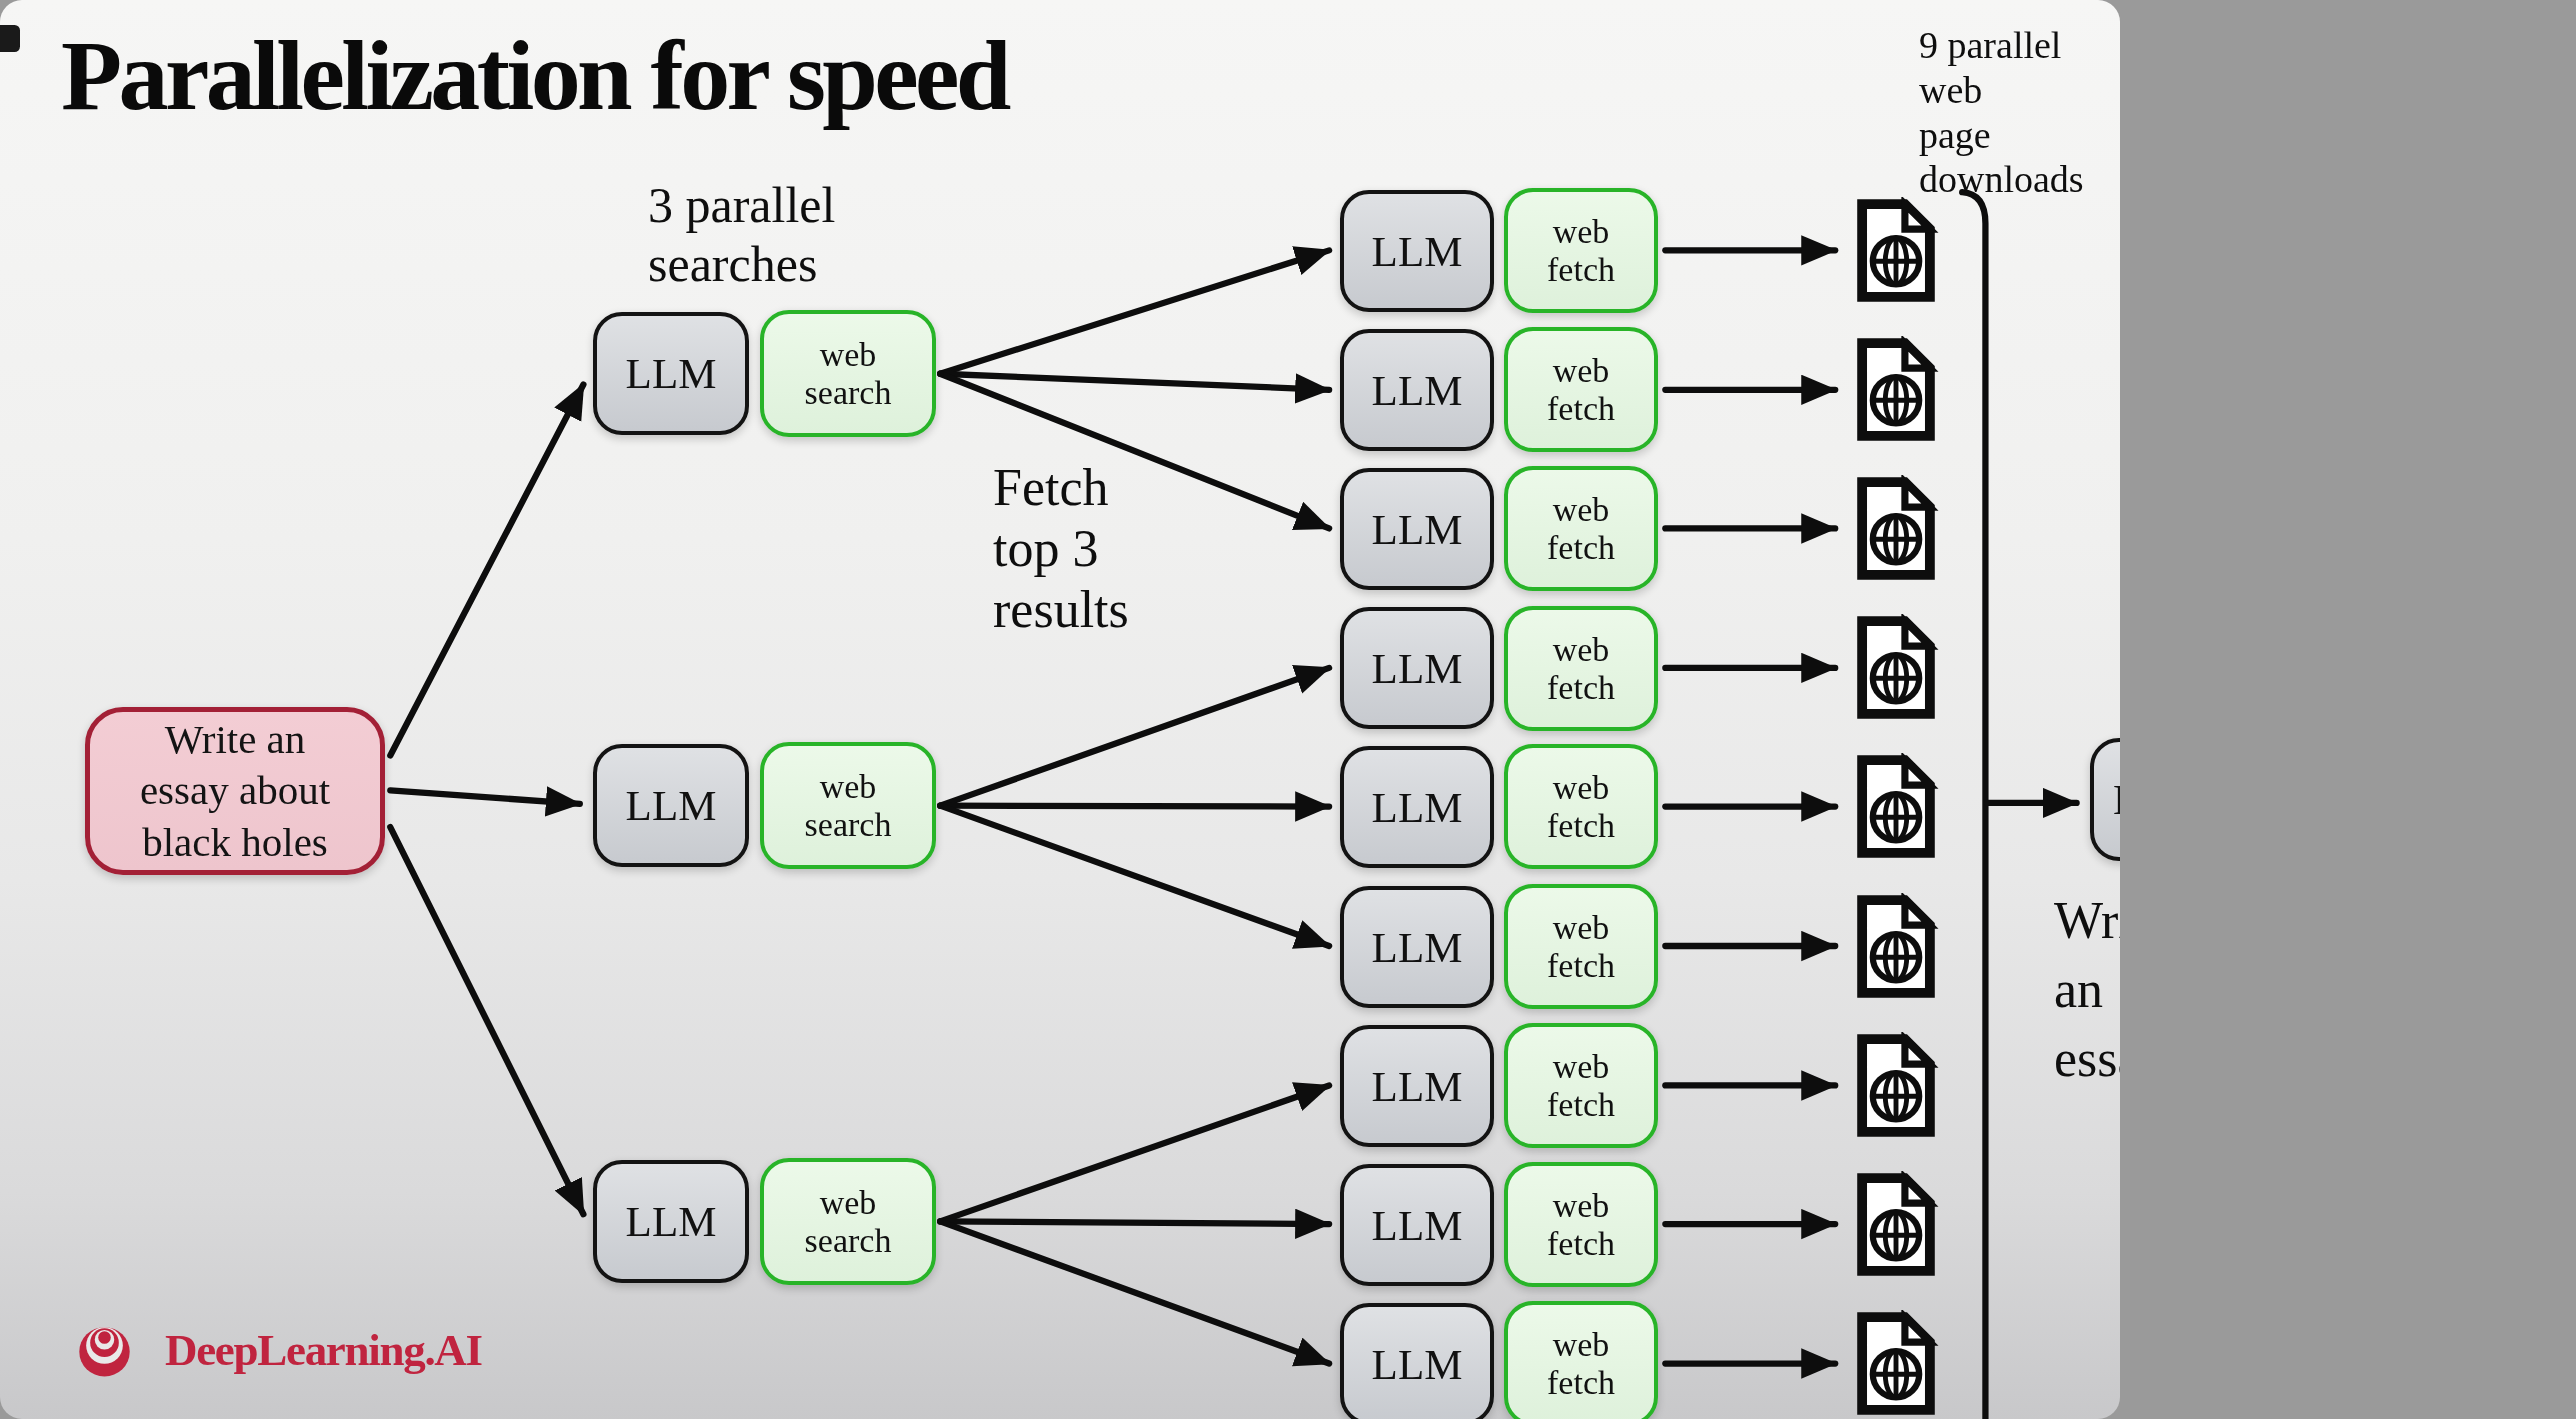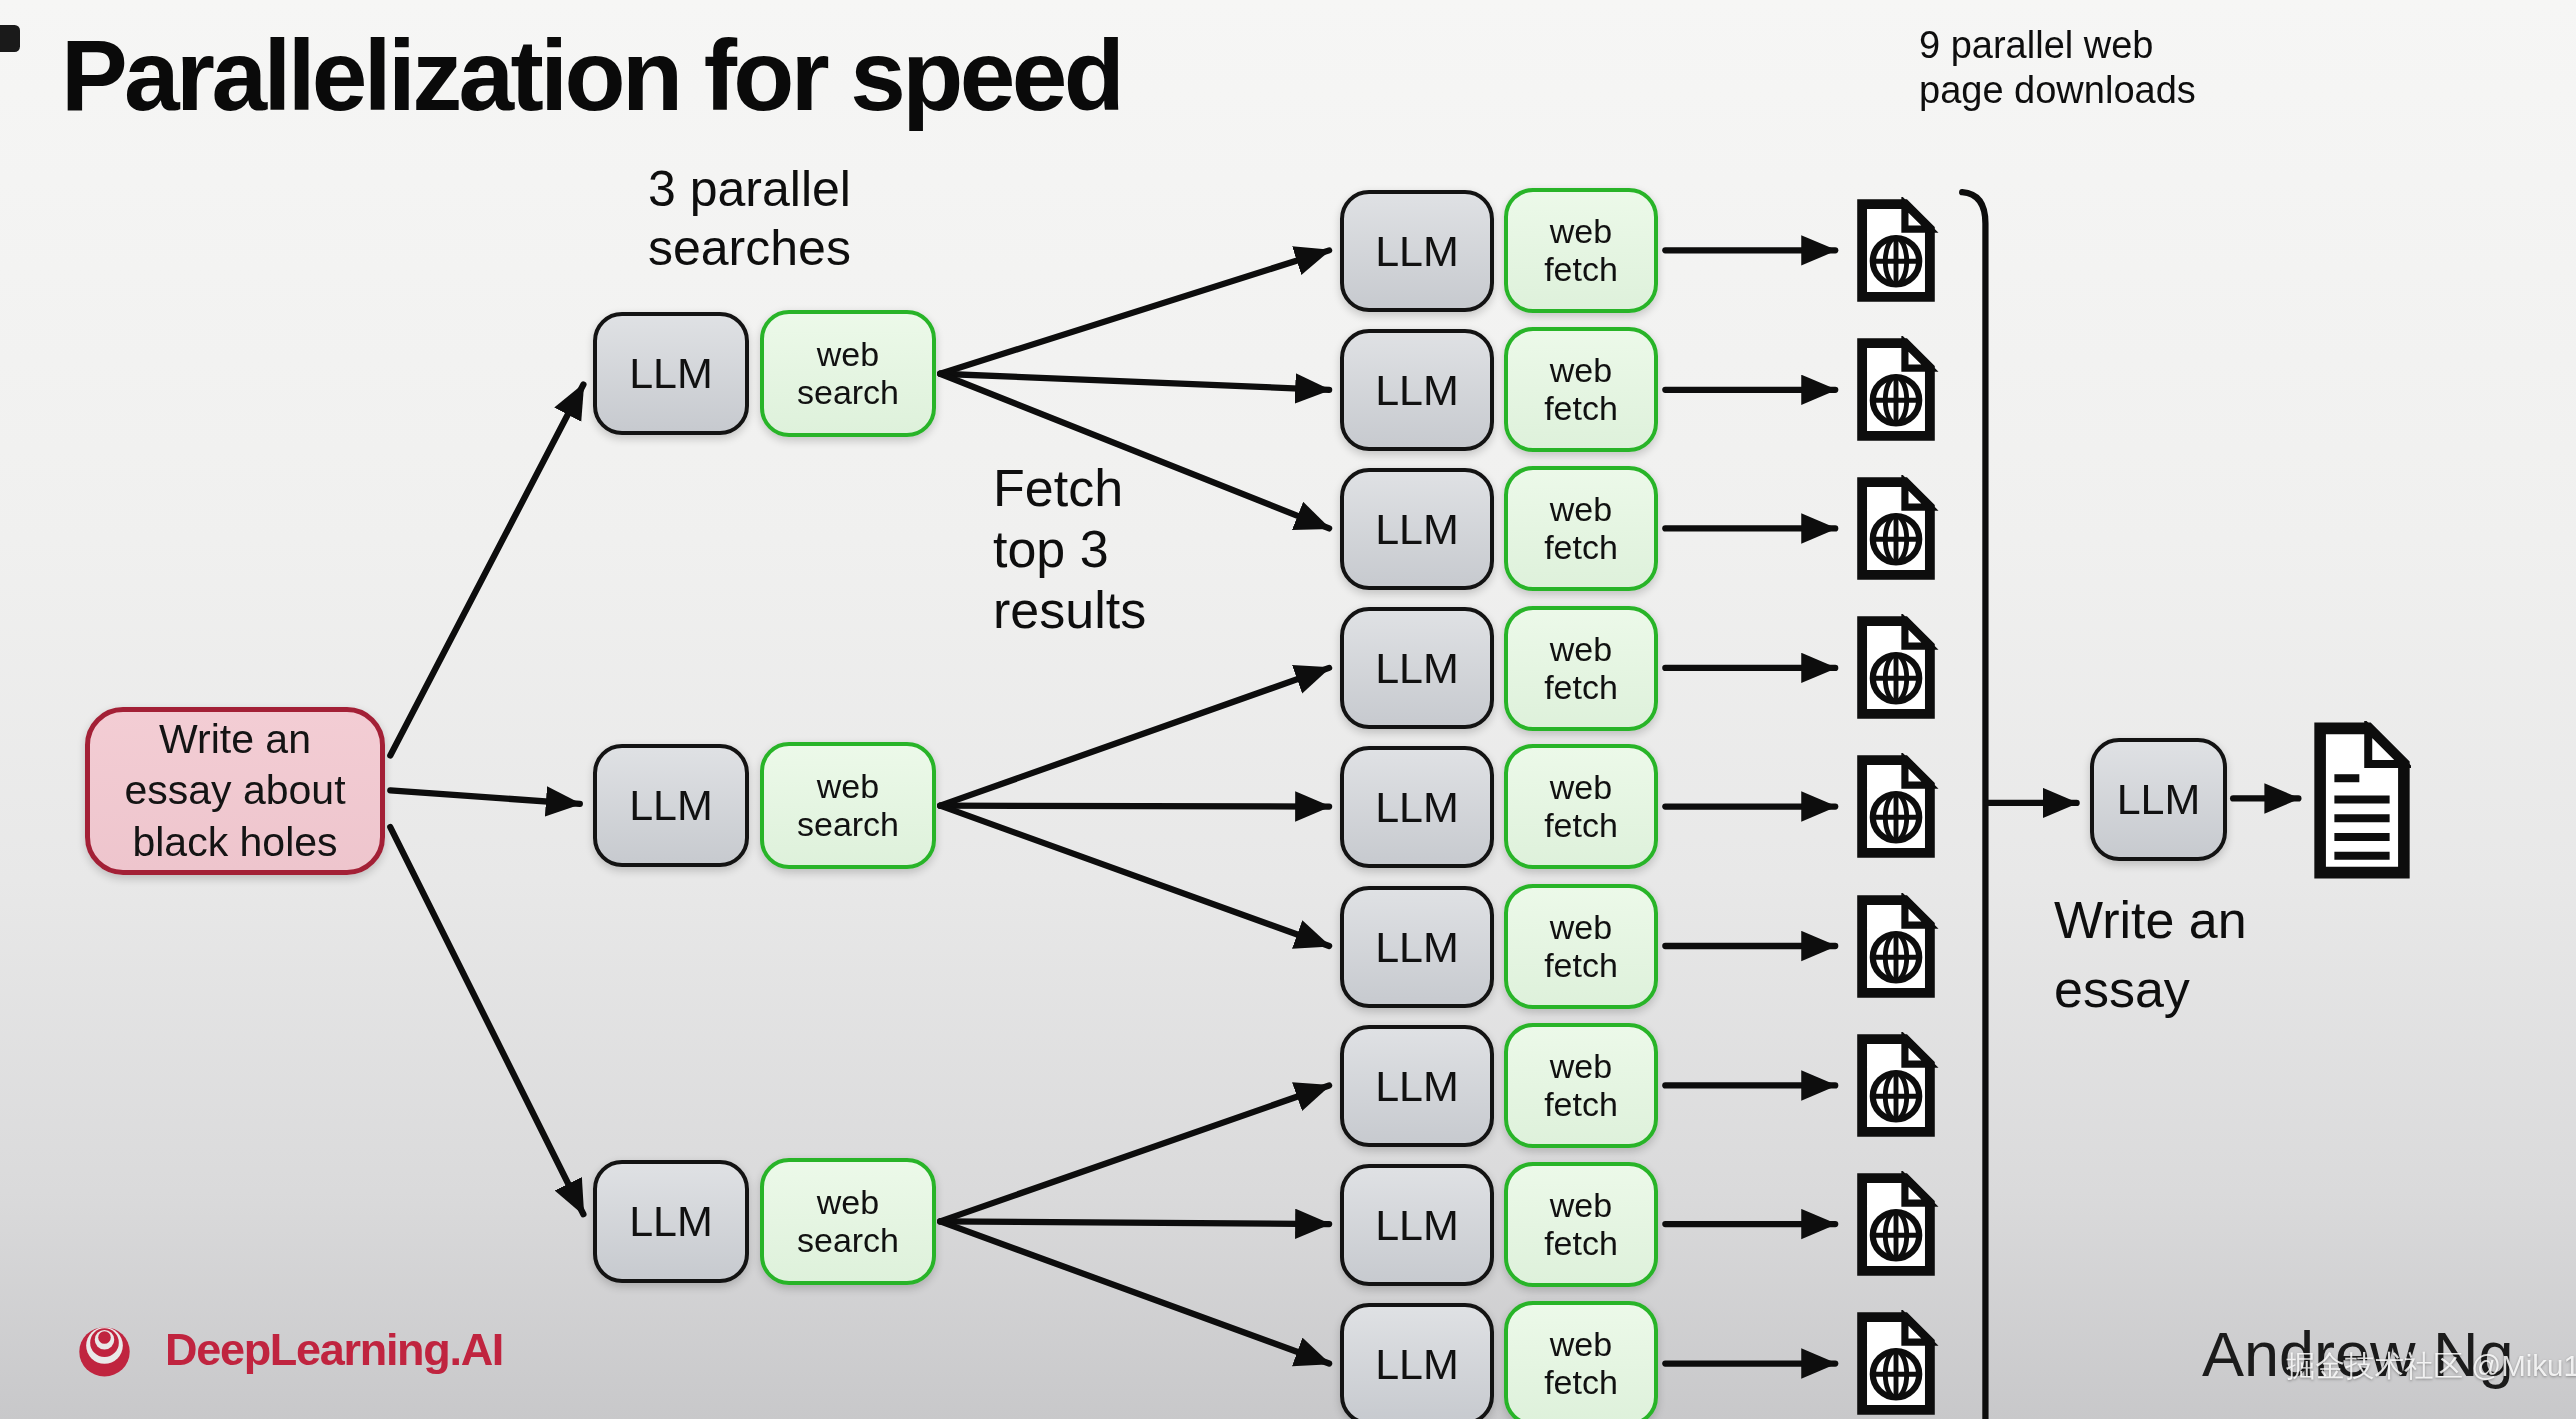--- a/index.html
+++ b/index.html
@@ -1,24 +1,25 @@
 <!DOCTYPE html>
 <html style="font-size:14.3px"><head>
 <meta charset="utf-8">
 <style>
   html,body{margin:0;padding:0;background:#9a9a9a;}
   .stage{
-    position:relative;width:2576px;height:1419px;overflow:hidden;
-    font-family:Liberation Sans, sans-serif;color:#111;
+    position:relative;width:2120px;height:1419px;overflow:hidden;
+    font-family:Liberation Serif, serif;color:#111;
     background:linear-gradient(180deg,#f6f6f5 0%,#f0f0ef 38%,#e8e8e8 62%,#dadadb 84%,#c8c8ca 100%);
+    border-radius:22px;
   }
   .note{position:absolute;white-space:pre-line;color:#0e0e0e;z-index:2;}
   .title{left:61px;top:18px;font-size:100px;font-weight:700;letter-spacing:-3.6px;color:#0a0a0a;}
   .note-downloads{left:1919px;top:23px;font-size:38px;line-height:1.18;}
-  .note-searches{left:648px;top:160px;font-size:50px;line-height:1.18;}
+  .note-searches{left:648px;top:176px;font-size:50px;line-height:1.18;}
   .note-fetch{left:993px;top:458px;font-size:52px;line-height:1.17;}
   .note-final{left:2054px;top:886px;font-size:52px;line-height:1.33;}
   .author{left:2202px;top:1318px;font-size:63px;color:#1b1b1b;}
   .watermark{left:2286px;top:1347px;font-size:29.5px;color:rgba(255,255,255,.85);
     text-shadow:0 0.9px 2.7px rgba(0,0,0,.35);z-index:5;white-space:nowrap;}
   .box{position:absolute;display:flex;align-items:center;justify-content:center;
     text-align:center;box-sizing:border-box;white-space:pre-line;z-index:2;
     box-shadow:0 3.6px 8px rgba(0,0,0,.18);}
   .llm{background:linear-gradient(180deg,#dfe1e4,#c7cacf);border:4.5px solid #131313;
     border-radius:29px;font-size:43px;}

